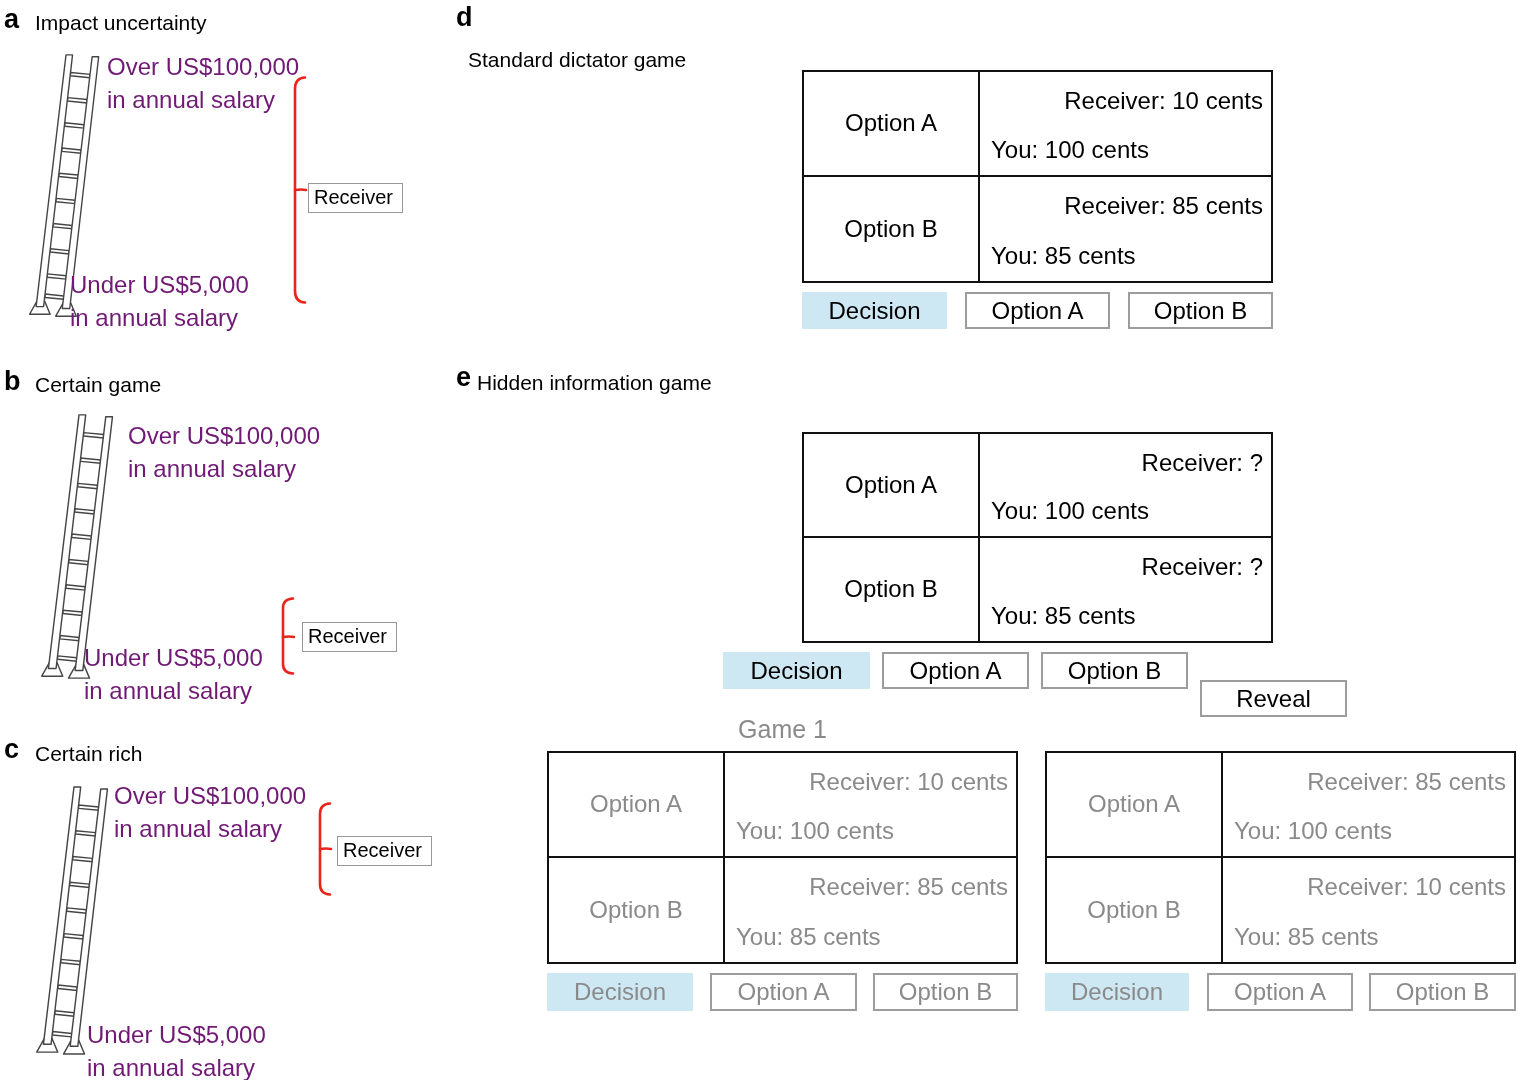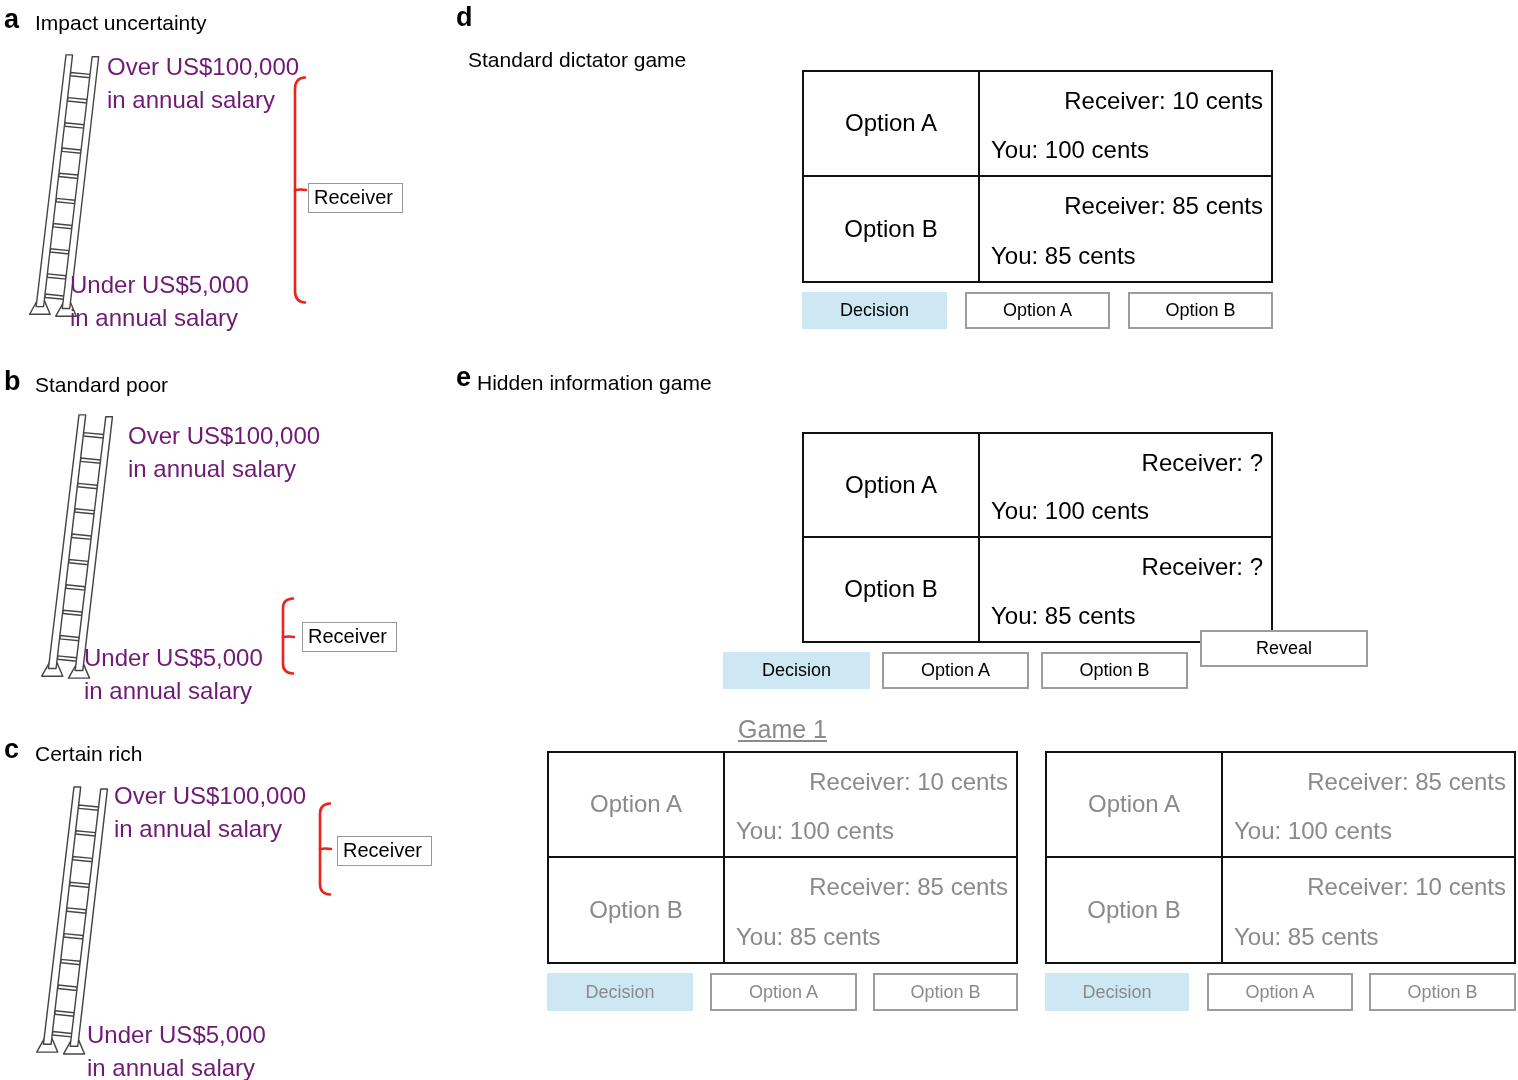--- a/index.html
+++ b/index.html
@@ -18,26 +18,26 @@
 
   .gtable { position: absolute; display: grid; grid-template-columns: 176px 1fr;
             grid-template-rows: 1fr 1fr; border: 2px solid #111; background: #fff; font-size: 24px; }
   .opt-cell { display: flex; align-items: center; justify-content: center; border-right: 2px solid #111; }
   .row-a { border-bottom: 2px solid #111; }
   .pay-cell { position: relative; }
   .pay-recv { position: absolute; top: 15px; right: 8px; white-space: nowrap; }
   .pay-you  { position: absolute; bottom: 11px; left: 11px; white-space: nowrap; }
 
   .chip { position: absolute; display: flex; align-items: center; justify-content: center;
-          font-size: 18px; white-space: nowrap; }
+          font-size: 24px; white-space: nowrap; }
   .chip.decision { background: #cde8f3; }
   .chip.outlined { background: #fff; border: 2px solid #9c9c9c; }
 
   .muted, .muted .opt-cell, .muted .pay-cell { color: #8a8a8a; }
-  .game-title { position: absolute; font-size: 25px; color: #8a8a8a; text-align: center; text-decoration: underline; }
+  .game-title { position: absolute; font-size: 25px; color: #8a8a8a; text-align: center; }
 </style>
 </head>
 <body>
 
 <div class="canvas">
 
   <div class="panel-letter" style="left:4px; top:4px;">a</div>
   <div class="panel-title" style="left:35px; top:11px;">Impact uncertainty</div>
 
   <svg class="ladder" style="left:24px; top:52px;" width="84" height="268" viewBox="0 0 90 280" preserveAspectRatio="none">
@@ -68,21 +68,21 @@
     <div>in annual salary</div>
   </div>
 
   <svg class="brace" style="left:288px; top:75px;" width="22" height="230" viewBox="0 0 22 230">
     <path d="M 17,2.5 Q 7,3 7,14 L 7,216 Q 7,227 17,227.5" fill="none" stroke="#e8251c" stroke-width="2.6" stroke-linecap="round"></path>
     <path d="M 7,115 Q 13,114 18,115" fill="none" stroke="#e8251c" stroke-width="2.6" stroke-linecap="round"></path>
   </svg>
   <div class="receiver-box" style="left:308px; top:183px;">Receiver</div>
 
   <div class="panel-letter" style="left:4px; top:366px;">b</div>
-  <div class="panel-title" style="left:35px; top:373px;">Standard poor</div>
+  <div class="panel-title" style="left:35px; top:373px;">Certain game</div>
 
   <svg class="ladder" style="left:36px; top:412px;" width="86" height="270" viewBox="0 0 90 280" preserveAspectRatio="none">
     <g fill="#ffffff" stroke="#454545" stroke-width="1.5" stroke-linejoin="round">
       <polygon points="49.8,21.4 70.8,23.4 70.8,26.9 49.8,24.9"></polygon>
       <polygon points="46.7,47.7 67.6,49.7 67.6,53.2 46.7,51.2"></polygon>
       <polygon points="43.6,74.0 64.4,76.0 64.4,79.5 43.6,77.5"></polygon>
       <polygon points="40.5,100.3 61.2,102.3 61.2,105.8 40.5,103.8"></polygon>
       <polygon points="37.4,126.6 58.0,128.6 58.0,132.1 37.4,130.1"></polygon>
       <polygon points="34.3,152.9 54.8,154.9 54.8,158.4 34.3,156.4"></polygon>
       <polygon points="31.2,179.2 51.6,181.2 51.6,184.7 31.2,182.7"></polygon>
@@ -180,21 +180,21 @@
     <div class="opt-cell">Option B</div>
     <div class="pay-cell">
       <div class="pay-recv">Receiver: ?</div>
       <div class="pay-you">You: 85 cents</div>
     </div>
   </div>
 
   <div class="chip decision" style="left:723px; top:652px; width:147px; height:37px;">Decision</div>
   <div class="chip outlined" style="left:882px; top:652px; width:147px; height:37px;">Option A</div>
   <div class="chip outlined" style="left:1041px; top:652px; width:147px; height:37px;">Option B</div>
-  <div class="chip outlined" style="left:1200px; top:630px; width:168px; height:37px;">Reveal</div>
+  <div class="chip outlined" style="left:1200px; top:680px; width:147px; height:37px;">Reveal</div>
 
   <div class="game-title" style="left:547px; top:715px; width:471px;">Game 1</div>
 
   <div class="gtable muted" style="left:547px; top:751px; width:471px; height:213px;">
     <div class="opt-cell row-a">Option A</div>
     <div class="pay-cell row-a">
       <div class="pay-recv">Receiver: 10 cents</div>
       <div class="pay-you">You: 100 cents</div>
     </div>
     <div class="opt-cell">Option B</div>

